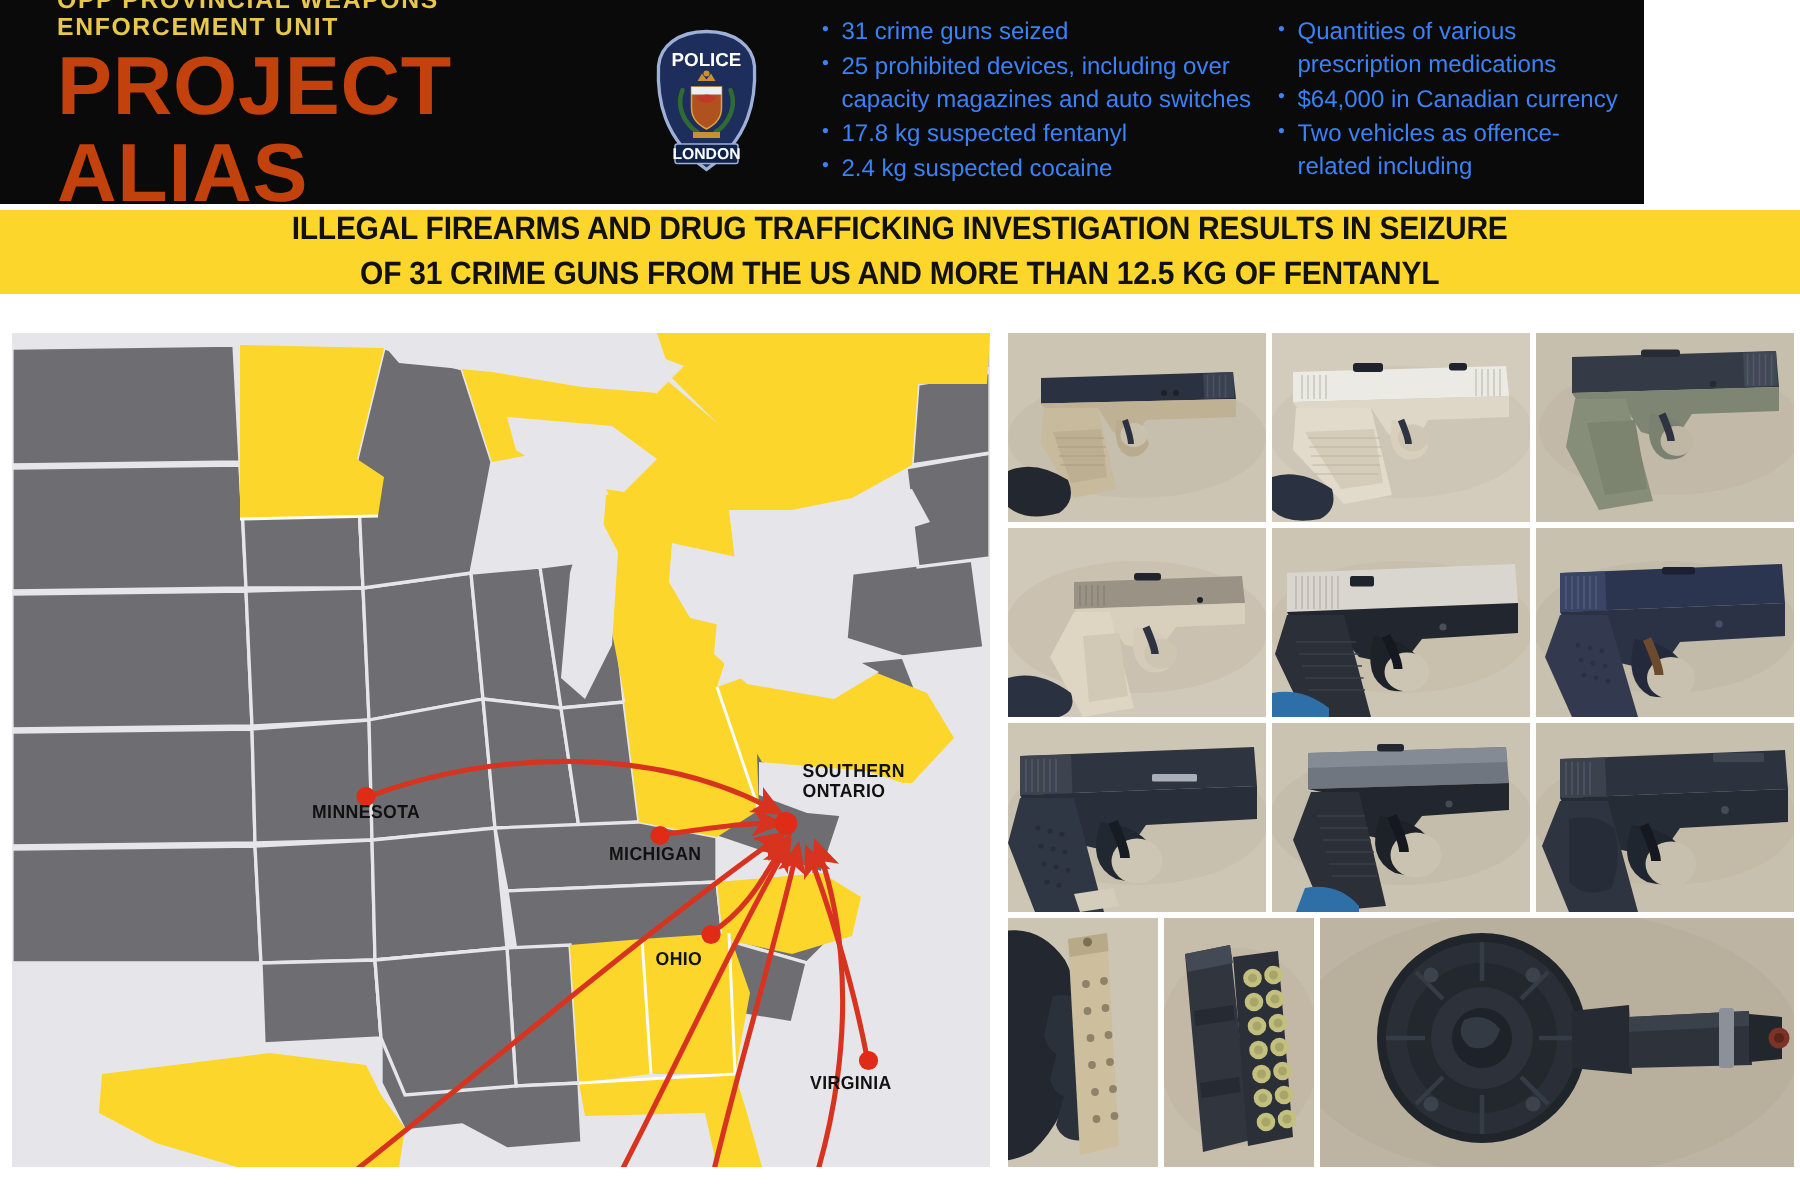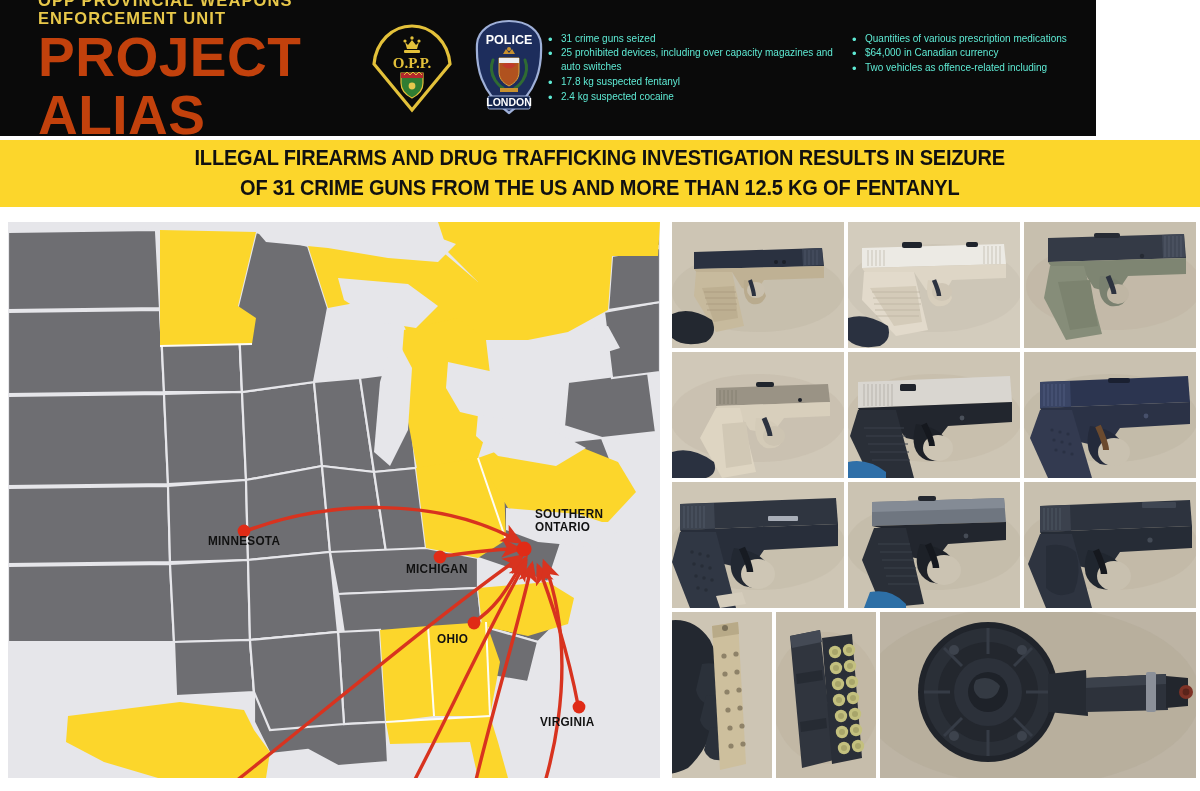--- a/index.html
+++ b/index.html
@@ -17,29 +17,29 @@
     line-height:1.05; margin-top:2px; }
 
   .badges { display:flex; align-items:center; gap:16px; width:200px; justify-content:center; }
 
   
   .opp-crest { width:84px; height:92px; position:relative; }
   
   .london-crest { width:78px; height:100px; position:relative; }
 
   .bullets-wrap { display:flex; flex:1; gap:14px; padding-right:14px; }
-  .bul-col { color:#5eead4; font-size:10px; line-height:1.38; }
+  .bul-col { color:#3b82f6; font-size:16px; line-height:1.38; }
   .bul-col.c1 { width:290px; }
   .bul-col.c2 { width:230px; }
   .bul-col ul { list-style:none; }
   .bul-col li { position:relative; padding-left:13px; margin-bottom:1px; }
   .bul-col li:before { content:"\2022"; position:absolute; left:0; top:-1px; font-size:13px; }
 
   
-  .banner { position:absolute; left:0; top:140px; width:1200px; height:67px;
+  .banner { position:absolute; left:0; top:140px; width:1200px; height:56px;
     background:#fcd62b; display:flex; flex-direction:column; align-items:center;
     justify-content:center; }
   .banner-line { color:#111; font-size:21.5px; font-weight:bold; letter-spacing:-0.2px;
     line-height:1.38; text-align:center; transform:scaleX(0.93); transform-origin:center; }
 
   
   .map-panel { position:absolute; left:8px; top:222px; width:652px; height:556px;
     background:#14b8a6; overflow:hidden; }
   .map-panel svg { display:block; }
   .map-label { position:absolute; color:#111; font-size:12.5px; font-weight:bold;
@@ -63,37 +63,20 @@
 
   <div class="header">
 
     <div class="title-block">
       <div class="eyebrow">OPP PROVINCIAL WEAPONS ENFORCEMENT UNIT</div>
       <div class="maintitle">PROJECT ALIAS</div>
     </div>
 
     <div class="badges">
 
-      <div class="opp-crest">
-        <svg width="84" height="92" viewBox="0 0 84 92">
-          <path d="M42 4 C22 4 6 20 4 42 L42 88 L80 42 C78 20 62 4 42 4 Z" fill="#0a0a0a" stroke="#e3c13a" stroke-width="3.2"></path>
-
-          <path d="M35 20 l2 7 h10 l2 -7 l-3 3 l-4 -5 l-4 5 z" fill="#e3c13a"></path>
-          <circle cx="35" cy="19" r="1.6" fill="#e3c13a"></circle>
-          <circle cx="42" cy="16" r="1.7" fill="#e3c13a"></circle>
-          <circle cx="49" cy="19" r="1.6" fill="#e3c13a"></circle>
-          <rect x="34" y="28" width="16" height="3" rx="1" fill="#e3c13a"></rect>
-          <text x="42" y="46" text-anchor="middle" font-family="Liberation Serif, serif" font-size="15" font-weight="bold" fill="#e3c13a">O.P.P.</text>
-
-          <path d="M31 51 h22 v10 c0 8 -7 13 -11 15 c-4 -2 -11 -7 -11 -15 z" fill="#2f7d32" stroke="#e3c13a" stroke-width="1.2"></path>
-          <path d="M31 51 h22 v5 h-22 z" fill="#b3282d"></path>
-          <path d="M34 53 l3 -3 l3 3 l3 -3 l3 3 l3 -3 l3 3" stroke="#e3c13a" stroke-width="1" fill="none"></path>
-          <circle cx="42" cy="64" r="3.4" fill="#e6c84e"></circle>
-        </svg>
-      </div>
 
       <div class="london-crest">
         <svg width="78" height="100" viewBox="0 0 78 100">
           <path d="M39 3 C20 3 8 13 7 26 C6 48 10 74 39 95 C68 74 72 48 71 26 C70 13 58 3 39 3 Z" fill="#1d2d5c" stroke="#9fb0d8" stroke-width="2.2"></path>
           <text x="39" y="26" text-anchor="middle" font-family="Liberation Sans, sans-serif" font-size="12.5" font-weight="bold" fill="#ffffff">POLICE</text>
 
           <path d="M33 36 l3 -5 l3 4 l3 -4 l3 5 z" fill="#c8912f"></path>
           <circle cx="39" cy="31" r="2" fill="#c8912f"></circle>
           <path d="M29 40 h20 v14 c0 8 -6 12 -10 14 c-4 -2 -10 -6 -10 -14 z" fill="#b0521f" stroke="#d9a33c" stroke-width="1"></path>
           <path d="M29 40 h20 v5 h-20 z" fill="#eceff4"></path>

